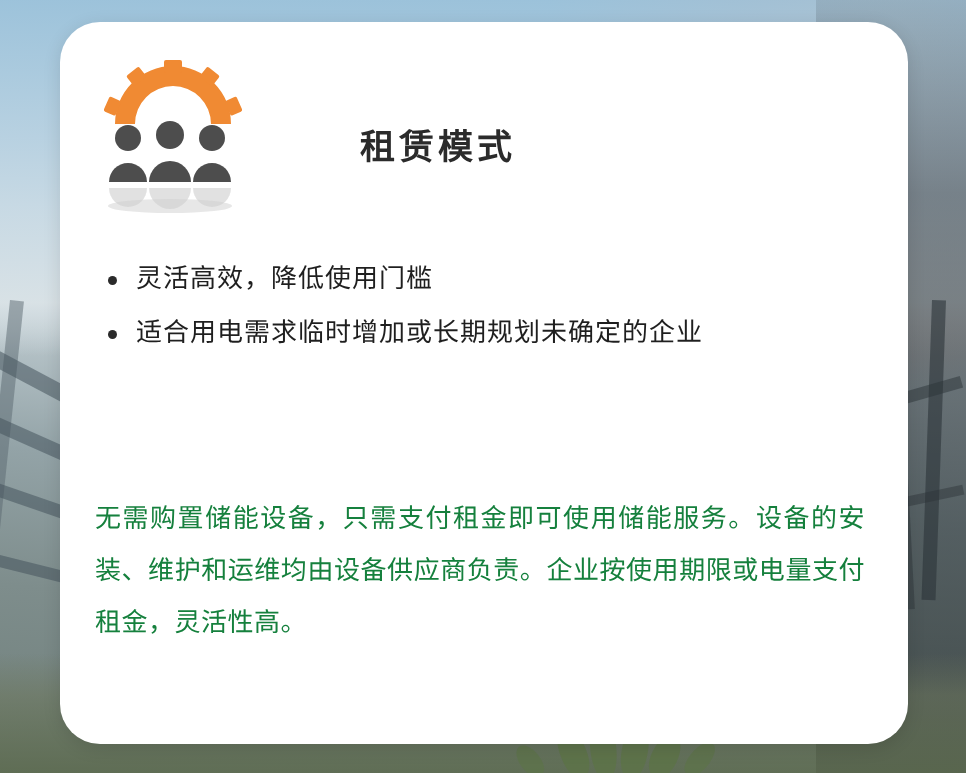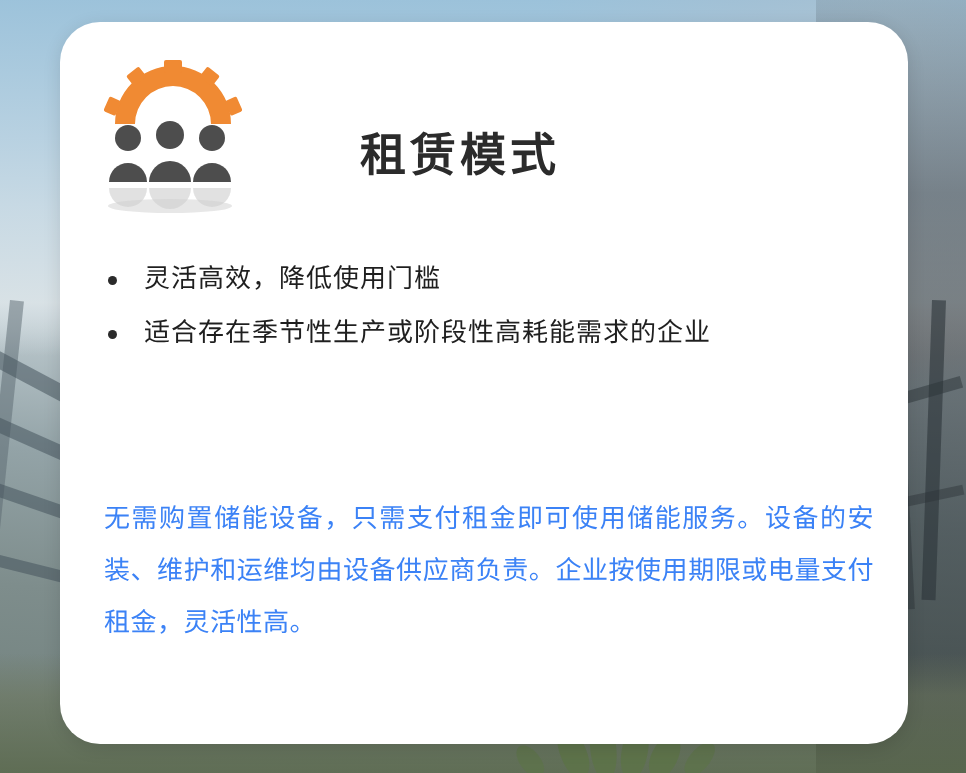--- a/index.html
+++ b/index.html
@@ -108,21 +108,21 @@
     position: absolute;
     left: 38px;
     top: 38px;
     width: 150px;
     height: 160px;
   }
   .card-title {
     position: absolute;
     left: 300px;
     top: 96px;
-    font-size: 46px;
+    font-size: 35px;
     font-weight: bold;
     color: #2b2b2b;
     letter-spacing: 4px;
     font-family: "Liberation Sans", "DejaVu Sans", sans-serif;
   }
 
   
   .bullets {
     position: absolute;
     left: 48px;
@@ -141,32 +141,31 @@
     background: #2b2b2b;
     margin-top: 14px;
     margin-right: 19px;
     flex: 0 0 auto;
   }
   .bullet-text {
     font-size: 26px;
     line-height: 1.3;
     color: #1f1f1f;
     letter-spacing: 1px;
-    margin-left: 8px;
   }
 
   
   .paragraph {
     position: absolute;
-    left: 44px;
+    left: 35px;
     top: 470px;
     width: 770px;
     font-size: 26px;
     line-height: 52px;
-    color: #3b82f6;
+    color: #15803d;
     letter-spacing: 0.5px;
     text-align: justify;
   }
 </style>
 </head>
 <body>
 
 <div class="page">
 
   <div class="bg">
@@ -234,20 +233,20 @@
       <div class="card-title">租赁模式</div>
     </div>
 
     <div class="bullets">
       <div class="bullet-row">
         <span class="bullet-dot"></span>
         <span class="bullet-text">灵活高效，降低使用门槛</span>
       </div>
       <div class="bullet-row">
         <span class="bullet-dot"></span>
-        <span class="bullet-text">适合存在季节性生产或阶段性高耗能需求的企业</span>
+        <span class="bullet-text">适合用电需求临时增加或长期规划未确定的企业</span>
       </div>
     </div>
 
     <div class="paragraph">无需购置储能设备，只需支付租金即可使用储能服务。设备的安装、维护和运维均由设备供应商负责。企业按使用期限或电量支付租金，灵活性高。</div>
 
   </div>
 </div>
 
 </body></html>

